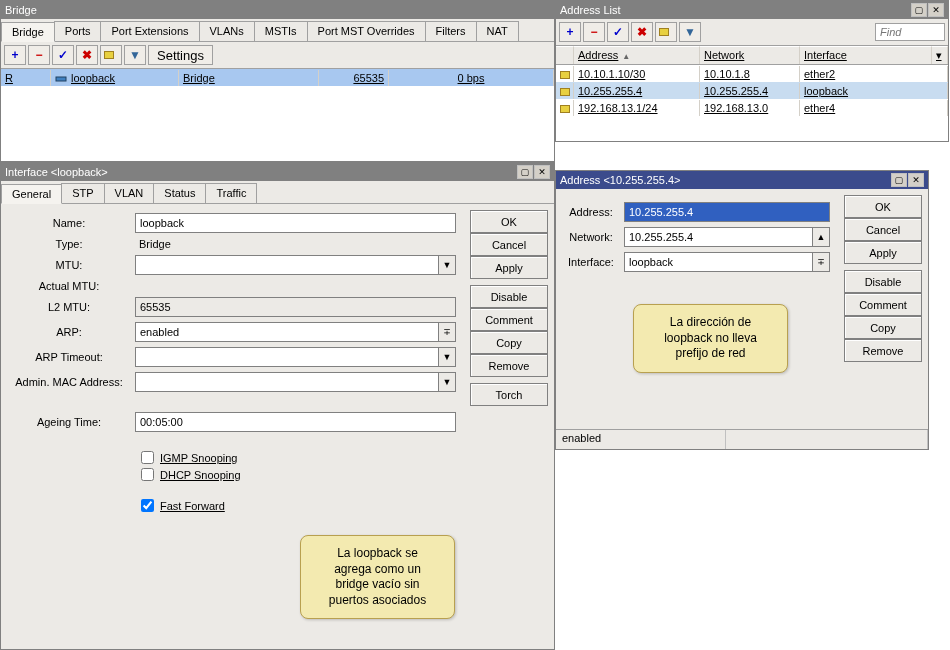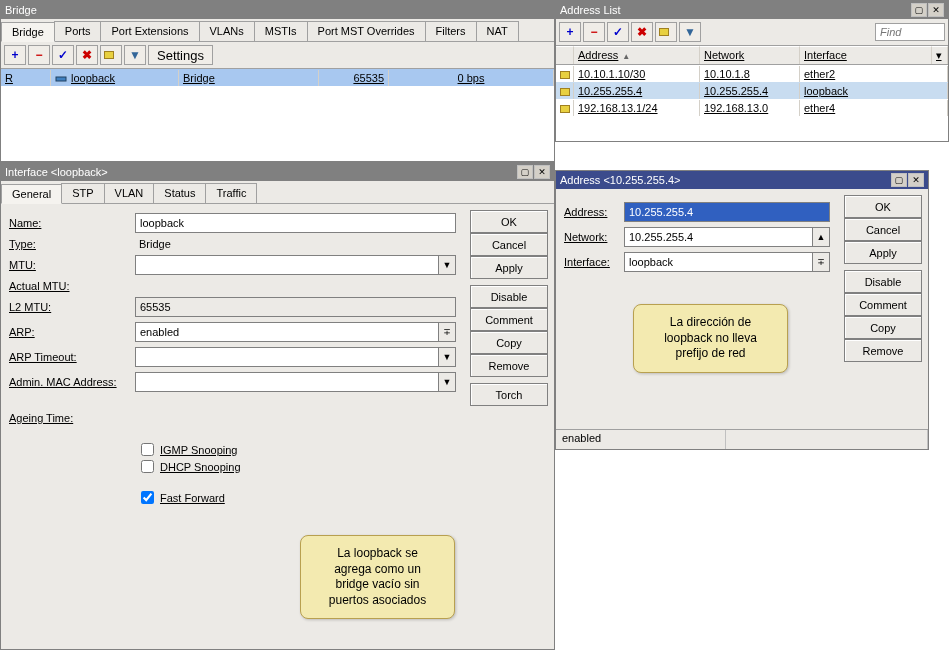--- a/index.html
+++ b/index.html
@@ -30,21 +30,21 @@
 .grid-head .col, .grid-row .col { border-right: 1px solid #d4d0c8; padding: 2px 4px; overflow: hidden; white-space: nowrap; text-decoration: underline; }
 .grid-head .col { background: #eceae6; border-top: 1px solid #fff; }
 .grid-body { flex: 1; background: #ffffff; overflow: auto; }
 .grid-row { display: flex; align-items: center; height: 17px; }
 .grid-row.selected { background: #a8c8f0; }
 .grid-row.hl { background: #c8dcf0; }
 
 .dialog-body { flex:1; display:flex; }
 .form-area { flex: 1; padding: 4px 8px; }
 .form-row { display: flex; align-items: center; margin: 5px 0; }
-.form-row label { width: 126px; text-align: left; padding-right: 6px; text-decoration: underline; }
+.form-row label { width: 126px; text-align: center; padding-right: 6px; }
 .form-row input.txt { flex: 1; height: 20px; border: 1px solid #808080; background: #fff; padding: 0 4px; }
 .form-row input.ro { background: #eceae6; }
 .form-row .dropdown-arrow { width: 18px; height: 20px; border: 1px solid #808080; background: #eceae6; display:flex; align-items:center; justify-content:center; cursor:pointer; font-size:9px; margin-left:-1px;}
 .checkbox-row { display: flex; align-items: center; margin: 4px 0 4px 132px; text-decoration: underline; }
 .checkbox-row input { margin-right: 6px; }
 
 .btn-col { width: 90px; padding: 6px; display: flex; flex-direction: column; gap: 0; }
 .dlgbtn { height: 23px; border: 1px solid #808080; background: #eceae6; cursor: pointer; box-shadow: inset 1px 1px 0 #fff; }
 
 .callout { position: absolute; background: #f3eab0; border: 1px solid #b8a050; border-radius: 8px; padding: 10px 14px; text-align: center; box-shadow: 1px 1px 3px rgba(0,0,0,0.2); font-size:12px; line-height:1.3;}
@@ -190,20 +190,21 @@
           <div class="dropdown-arrow">▼</div>
         </div>
       <div class="form-row">
           <label>Admin. MAC Address:</label>
           <input class="txt" value="" style="">
           <div class="dropdown-arrow">▼</div>
         </div>
       <div style="height:10px"></div>
       <div class="form-row">
           <label>Ageing Time:</label>
+          <input class="txt" value="00:05:00" style="">
         </div>
       <div style="height:10px"></div>
       <div class="checkbox-row">
           <input type="checkbox" style="">
           <span>IGMP Snooping</span>
         </div>
       <div class="checkbox-row">
           <input type="checkbox" style="">
           <span>DHCP Snooping</span>
         </div>

